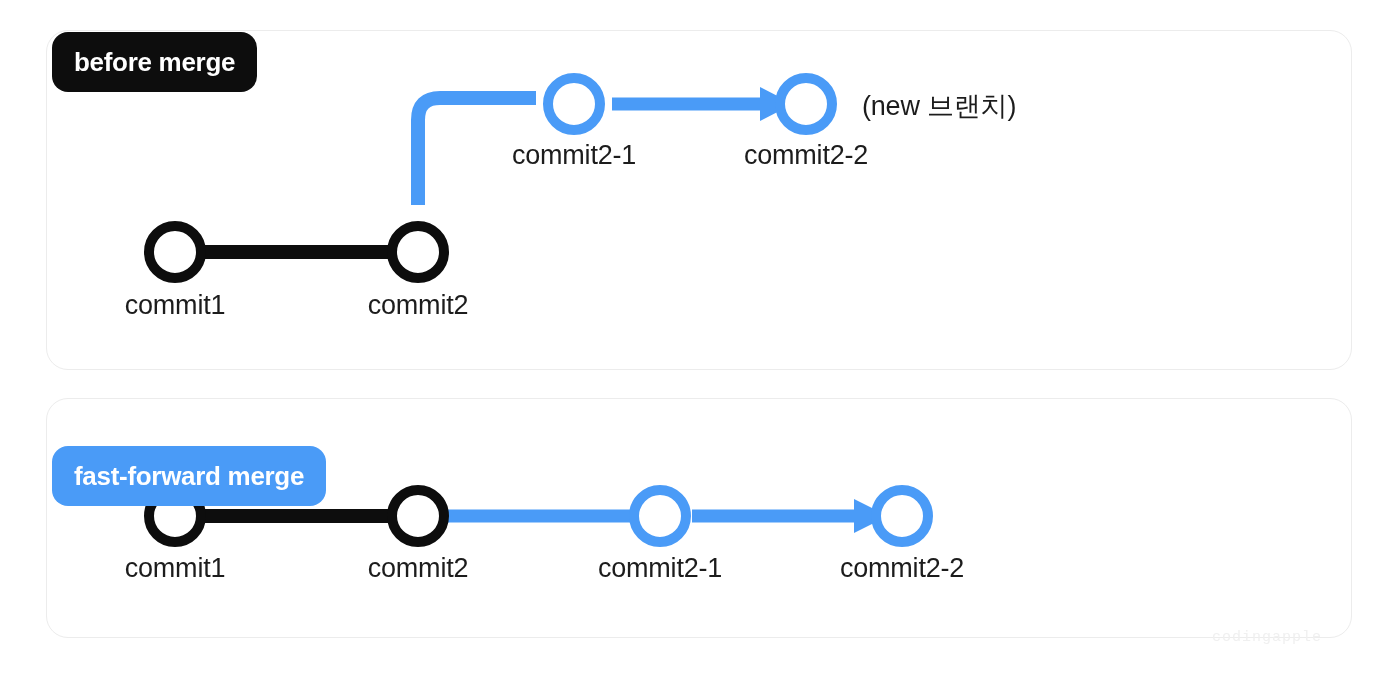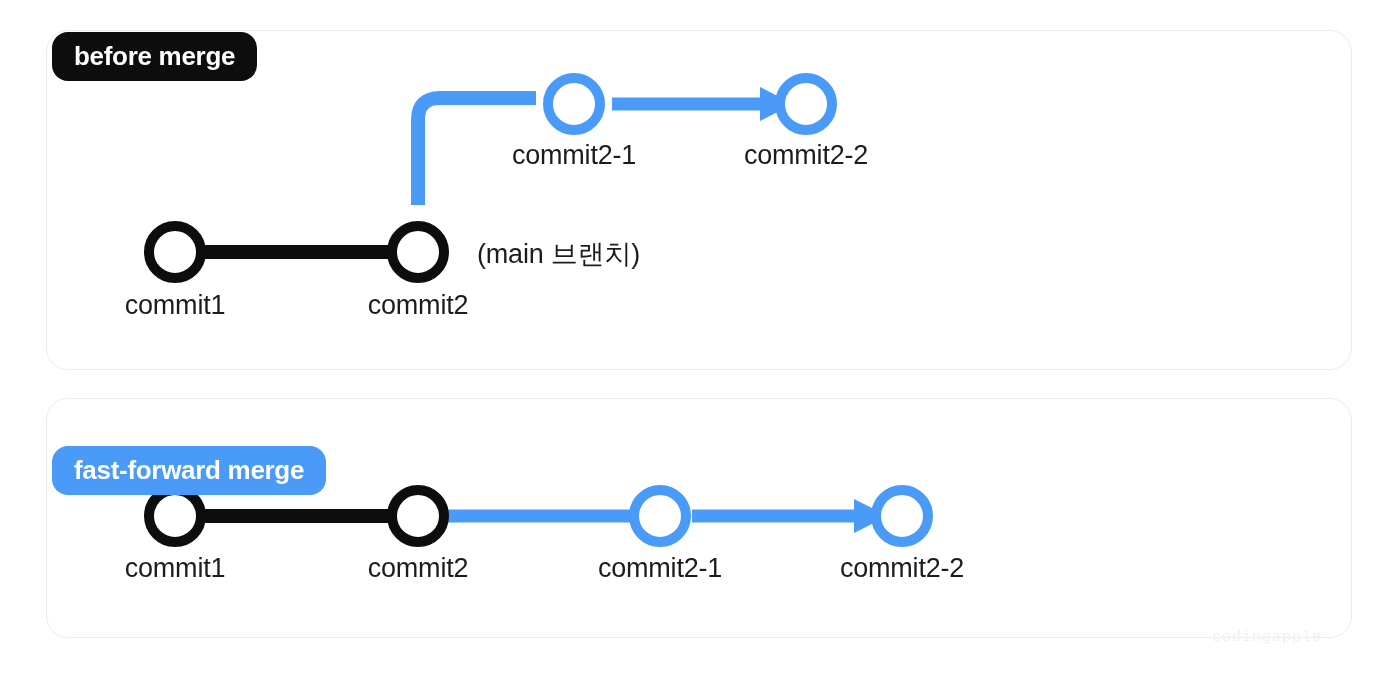--- a/index.html
+++ b/index.html
@@ -48,21 +48,21 @@
     position: absolute;
     display: flex;
     align-items: center;
     justify-content: center;
     border-radius: 16px;
     color: #ffffff;
     font-weight: bold;
     font-size: 26px;
     letter-spacing: -0.3px;
     padding: 0 22px;
-    height: 49px;
+    height: 60px;
     box-sizing: border-box;
     white-space: nowrap;
   }
   #badge-before {
     left: 52px;
     top: 32px;
     background: #0d0d0d;
   }
   #badge-ff {
     left: 52px;
@@ -132,24 +132,24 @@
     <circle cx="418" cy="252" r="26" fill="#ffffff" stroke="#0d0d0d" stroke-width="10"></circle>
 
     <circle cx="574" cy="104" r="26" fill="#ffffff" stroke="#4a9bf7" stroke-width="10"></circle>
     <circle cx="806" cy="104" r="26" fill="#ffffff" stroke="#4a9bf7" stroke-width="10"></circle>
   </svg>
 
   <div class="badge" id="badge-before">before merge</div>
 
   <div class="node-label" style="left:574px; top:140px;">commit2-1</div>
   <div class="node-label" style="left:806px; top:140px;">commit2-2</div>
+  <div class="branch-label" style="left:862px; top:88px;">(new 브랜치)</div>
 
   <div class="node-label" style="left:175px; top:290px;">commit1</div>
   <div class="node-label" style="left:418px; top:290px;">commit2</div>
-  <div class="branch-label" style="left:477px; top:236px;">(main 브랜치)</div>
 
   <div class="panel" id="panel-ff"></div>
 
   <svg class="graph" id="graph-ff" viewBox="0 0 1380 684" xmlns="http://www.w3.org/2000/svg">
 
     <line x1="205" y1="516" x2="390" y2="516" stroke="#0d0d0d" stroke-width="14"></line>
 
     <line x1="448" y1="516" x2="632" y2="516" stroke="#4a9bf7" stroke-width="13"></line>
 
     <g>

